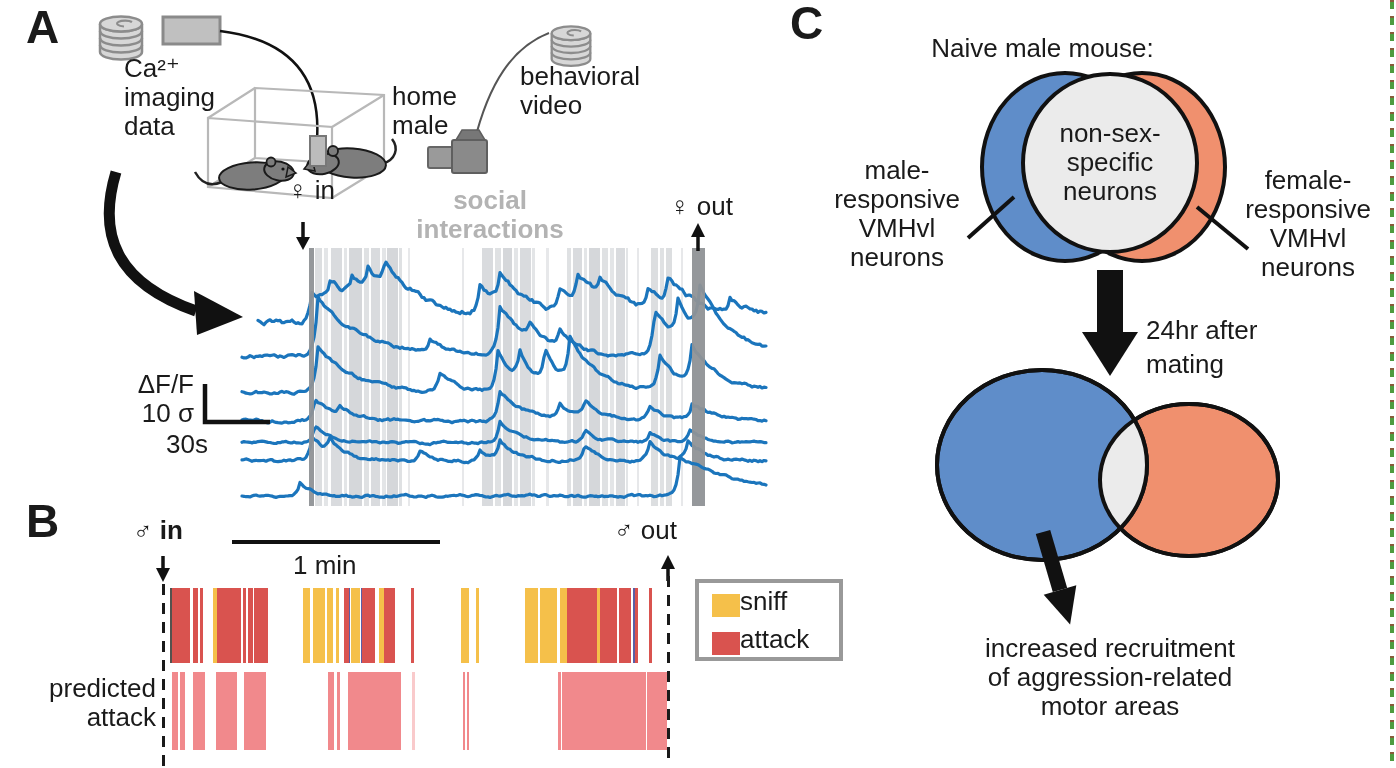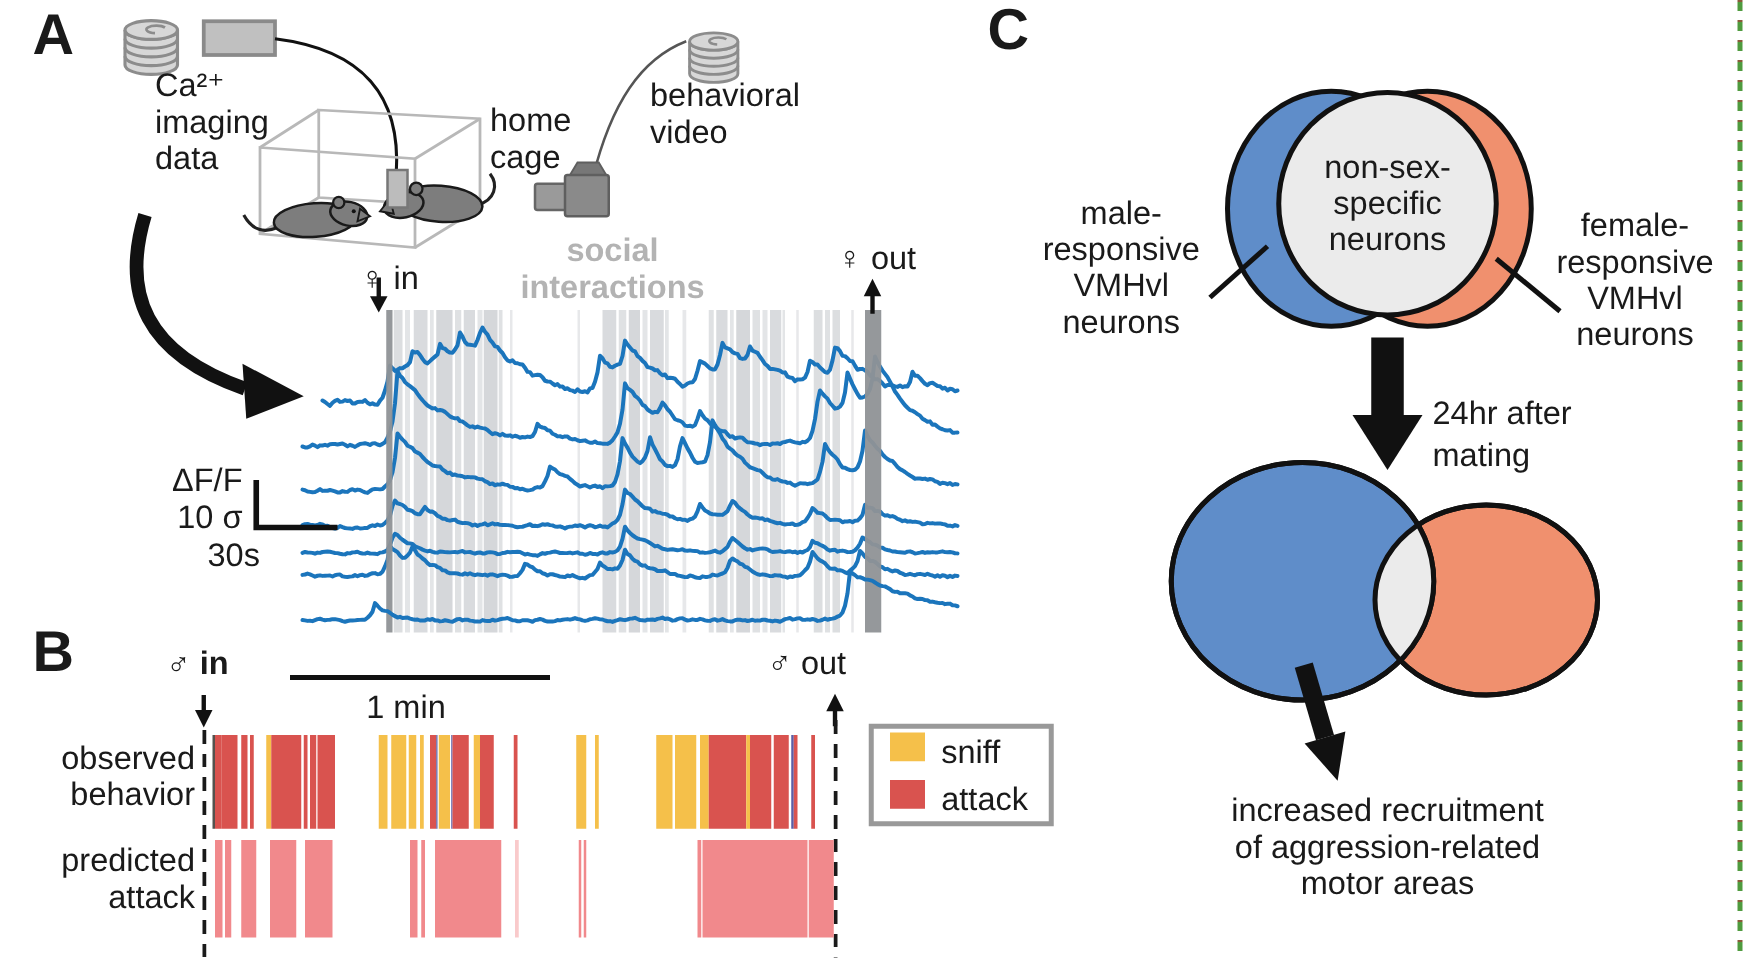--- a/index.html
+++ b/index.html
@@ -12,21 +12,21 @@
   .center{text-align:center;}
   .right{text-align:right;}
   .dash-v{position:absolute;width:3px;
           background:repeating-linear-gradient(180deg,#1a1a1a 0 11px,transparent 11px 19px);}
   .hbar{position:absolute;background:#111;}
   .row{position:absolute;}
   .bar{position:absolute;top:0;height:100%;}
   .legend{position:absolute;left:695px;top:579px;width:148px;height:82px;border:4px solid #999;
           background:#fff;display:flex;flex-direction:column;justify-content:center;
           gap:7px;padding-left:13px;box-sizing:border-box;}
-  .legend-item{display:flex;align-items:flex-start;gap:13px;}
+  .legend-item{display:flex;align-items:flex-end;}
   .legend-swatch{width:28px;height:23px;flex:0 0 auto;}
   .legend-label{font-size:26px;}
   .cut-line{position:absolute;right:2px;top:0;width:4px;height:768px;
             background:repeating-linear-gradient(180deg,#8a5a3a 0 2px,#4f9b3f 2px 9px,transparent 9px 16px);}
 </style>
 </head>
 <body>
 
 <div class="fig">
 
@@ -185,38 +185,36 @@
       <polygon points="1035.8,534.1 1050.2,529.9 1067.2,587.9 1052.8,592.1" fill="#111"></polygon>
       <polygon points="1043.7,594.8 1076.3,585.2 1070.1,624.5" fill="#111"></polygon>
     </g>
   </svg>
 
   <div class="lbl panel-letter" style="left:26px;top:4px;">A</div>
   <div class="lbl" style="left:88px;top:54px;margin-left:36px;">Ca²⁺
 imaging
 data</div>
   <div class="lbl" style="left:392px;top:82px;">home
-cage</div>
+male</div>
   <div class="lbl" style="left:520px;top:62px;">behavioral
 video</div>
   <div class="lbl gray-bold center" style="left:398px;top:186px;width:184px;">social
 interactions</div>
-  <div class="lbl" style="left:288px;top:208px;text-align:right;">♀ in</div>
+  <div class="lbl" style="left:288px;top:176px;text-align:right;">♀ in</div>
   <div class="lbl" style="left:670px;top:192px;">♀ out</div>
   <div class="lbl right" style="left:80px;top:370px;width:114px;">ΔF/F
 10 σ</div>
   <div class="lbl" style="left:166px;top:430px;">30s</div>
 
   <div class="lbl panel-letter" style="left:26px;top:498px;">B</div>
   <div class="lbl" style="left:133px;top:516px;font-weight:bold;">♂ in</div>
   <div class="hbar" style="left:232px;top:540px;width:208px;height:4px;"></div>
   <div class="lbl" style="left:293px;top:551px;">1 min</div>
   <div class="lbl" style="left:614px;top:516px;">♂ out</div>
-  <div class="lbl right" style="left:8px;top:592px;width:148px;">observed
-behavior</div>
   <div class="lbl right" style="left:8px;top:674px;width:148px;">predicted
 attack</div>
 
   <div class="dash-v" style="left:162px;top:584px;height:182px;"></div>
   <div class="dash-v" style="left:667px;top:576px;height:190px;"></div>
 
   <div id="row-obs" class="row" style="left:170px;top:588px;width:497px;height:75px;">
       <div class="bar" style="left: 0%; width: 0.5%; background: rgb(85, 82, 78);"></div>
       <div class="bar" style="left: 0.5%; width: 1%; background: rgb(217, 83, 79);"></div>
       <div class="bar" style="left: 1.4%; width: 2.6%; background: rgb(217, 83, 79);"></div>
@@ -274,20 +272,21 @@
       <div class="legend-swatch" style="background: rgb(245, 192, 74);"></div>
       <div class="legend-label">sniff</div>
     </div>
     <div class="legend-item">
       <div class="legend-swatch" style="background: rgb(217, 83, 79);"></div>
       <div class="legend-label">attack</div>
     </div>
   </div>
 
   <div class="lbl panel-letter" style="left:790px;top:0px;">C</div>
+  <div class="lbl center" style="left:900px;top:34px;width:285px;">Naive male mouse:</div>
   <div class="lbl center" style="left:1032px;top:119px;width:156px;">non-sex-
 specific
 neurons</div>
   <div class="lbl center" style="left:822px;top:156px;width:150px;">male-
 responsive
 VMHvl
 neurons</div>
   <div class="lbl center" style="left:1232px;top:166px;width:152px;">female-
 responsive
 VMHvl

